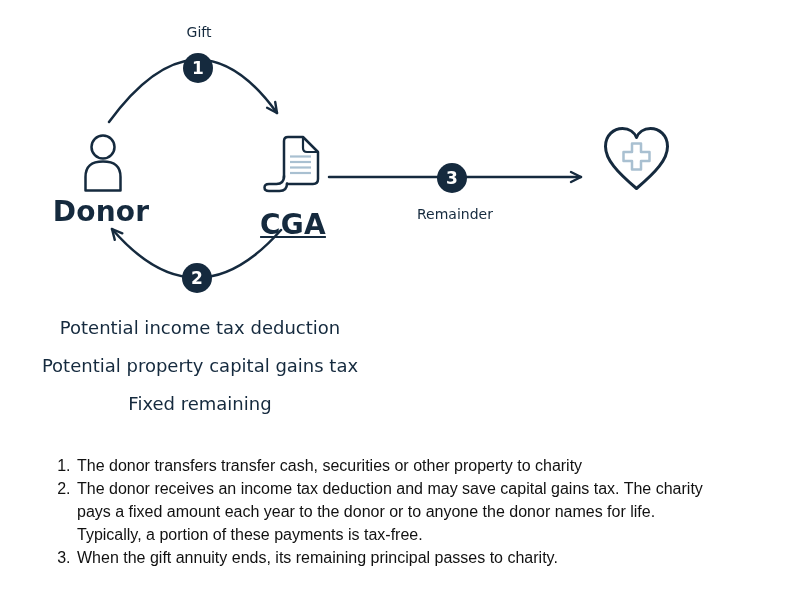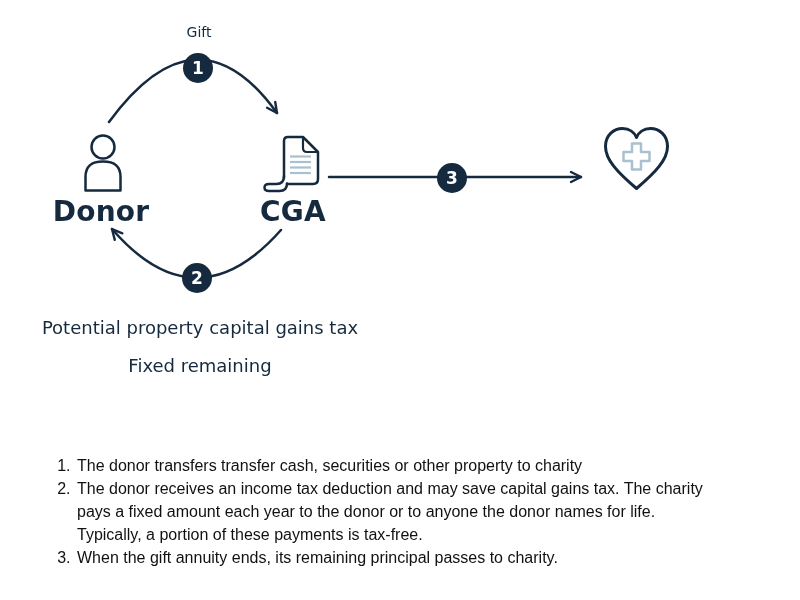--- a/index.html
+++ b/index.html
@@ -108,29 +108,31 @@
                C629.5 128.5 634.5 132.5 636.5 137.5 C638.5 132.5 643.5 128.5 650.5 128.5
                C659 128.5 667.5 135 667.5 146.5 C667.5 159.5 656 172 636.5 188.5 Z" class="stroke-navy" stroke-width="3" stroke-linejoin="round"></path>
       <path d="M632 143.5 H641 V152 H649.5 V161 H641 V169.5 H632 V161 H623.5 V152 H632 Z" class="stroke-blue" stroke-width="2.5" stroke-linejoin="round"></path>
     </g>
   </svg>
 
   <div class="label small" style="left:159px; top:24px; width:80px;">Gift</div>
 
   <div class="label big" style="left:41px; top:195px; width:120px;">Donor</div>
 
-  <div class="label big" style="left:241px; top:195px; width:104px;">CGA</div>
+  <div class="label big" style="left:241px; top:208px; width:104px;text-decoration:underline;">CGA</div>
 
 
+  <div class="label small" style="left:385px; top:206px; width:140px;">Remainder</div>
 
   <div class="badge" style="left:183px; top:53px;">1</div>
   <div class="badge" style="left:437px; top:163px;">3</div>
   <div class="badge" style="left:182px; top:263px;">2</div>
 
   <div class="benefits">
+    <div class="benefit">Potential income tax deduction</div>
     <div class="benefit">Potential property capital gains tax</div>
     <div class="benefit">Fixed remaining</div>
   </div>
 
   <ol class="steps">
     <li>The donor transfers transfer cash, securities or other property to charity</li>
     <li>The donor receives an income tax deduction and may save capital gains tax. The charity pays a fixed amount each year to the donor or to anyone the donor names for life. Typically, a portion of these payments is tax-free.</li>
     <li>When the gift annuity ends, its remaining principal passes to charity.</li>
   </ol>
 

